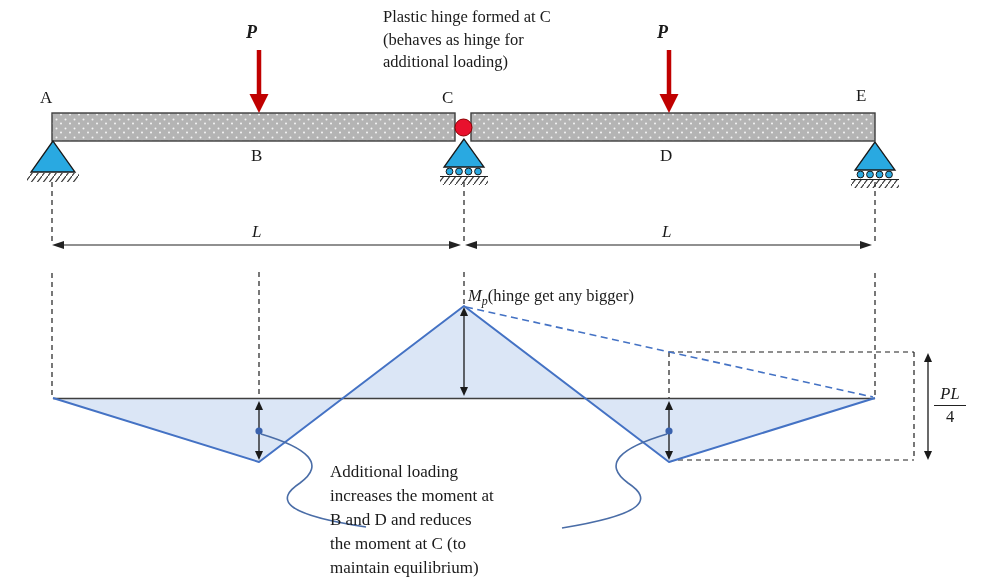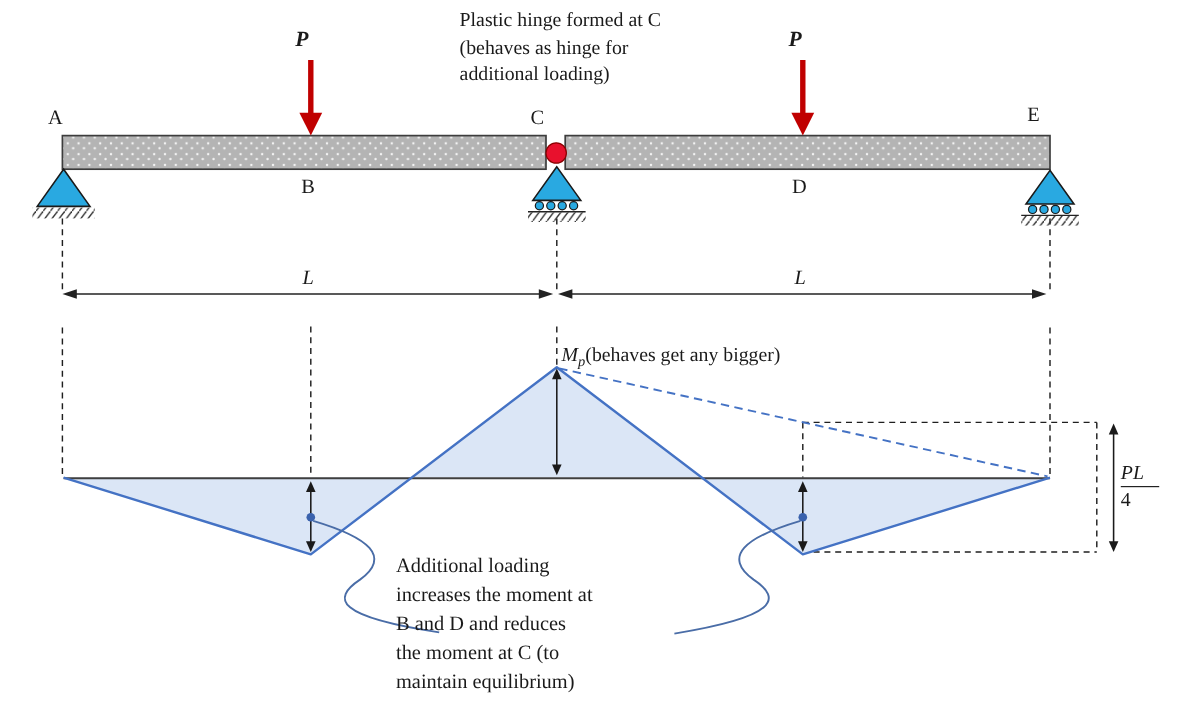--- a/index.html
+++ b/index.html
@@ -13,21 +13,21 @@
   .canvas{position:relative;width:1000px;height:586px;background:#fff;overflow:hidden;
           font-family:"Liberation Serif", serif;color:var(--text-black);}
   .canvas svg{position:absolute;left:0;top:0;}
   .txt{position:absolute;white-space:pre-line;line-height:22.5px;font-size:16.5px;}
   .lbl{position:absolute;font-size:17px;}
   .ital{font-style:italic;}
   .p-label{position:absolute;font-size:18px;font-style:italic;font-weight:bold;}
   .mp-label{position:absolute;font-size:16.5px;white-space:nowrap;}
   .mp-label .m{font-style:italic;}
   .mp-label .sub{font-size:12px;vertical-align:-4px;font-style:italic;}
-  .frac{position:absolute;width:32px;font-size:16.5px;}
+  .frac{position:absolute;width:32px;text-align:center;font-size:16.5px;}
   .frac .num{display:block;font-style:italic;border-bottom:1.4px solid #222;padding-bottom:1px;}
   .frac .den{display:block;padding-top:1px;}
   .note-bottom{position:absolute;text-align:left;font-size:17px;line-height:24px;white-space:pre-line;}
   .beamfill{fill:var(--beam-fill);}
   .beam{fill:url(#stipple);stroke:var(--beam-border);stroke-width:1.4;}
   .support{fill:var(--support-blue);stroke:var(--support-border);stroke-width:1.3;}
   .roller{fill:var(--support-blue);stroke:var(--support-border);stroke-width:1;}
   .hatchrect{fill:url(#hatch);}
   .groundline{stroke:#222;stroke-width:1.2;}
   .loadshaft{stroke:var(--load-red);stroke-width:4.5;}
@@ -165,21 +165,21 @@
 
   <div class="lbl" style="left:40px;top:88px;">A</div>
   <div class="lbl" style="left:251px;top:146px;">B</div>
   <div class="lbl" style="left:442px;top:88px;">C</div>
   <div class="lbl" style="left:660px;top:146px;">D</div>
   <div class="lbl" style="left:856px;top:86px;">E</div>
 
   <div class="lbl ital" style="left:252px;top:222px;">L</div>
   <div class="lbl ital" style="left:662px;top:222px;">L</div>
 
-  <div class="mp-label" style="left:468px;top:286px;"><span class="m">M</span><span class="sub">p</span><span>(behaves get any bigger)</span></div>
+  <div class="mp-label" style="left:468px;top:286px;"><span class="m">M</span><span class="sub">p</span><span>(hinge get any bigger)</span></div>
 
   <div class="frac" style="left:934px;top:384px;">
     <span class="num">PL</span>
     <span class="den">4</span>
   </div>
 
   <div class="note-bottom" style="left:330px;top:460px;width:272px;">Additional loading
 increases the moment at
 B and D and reduces
 the moment at C (to

